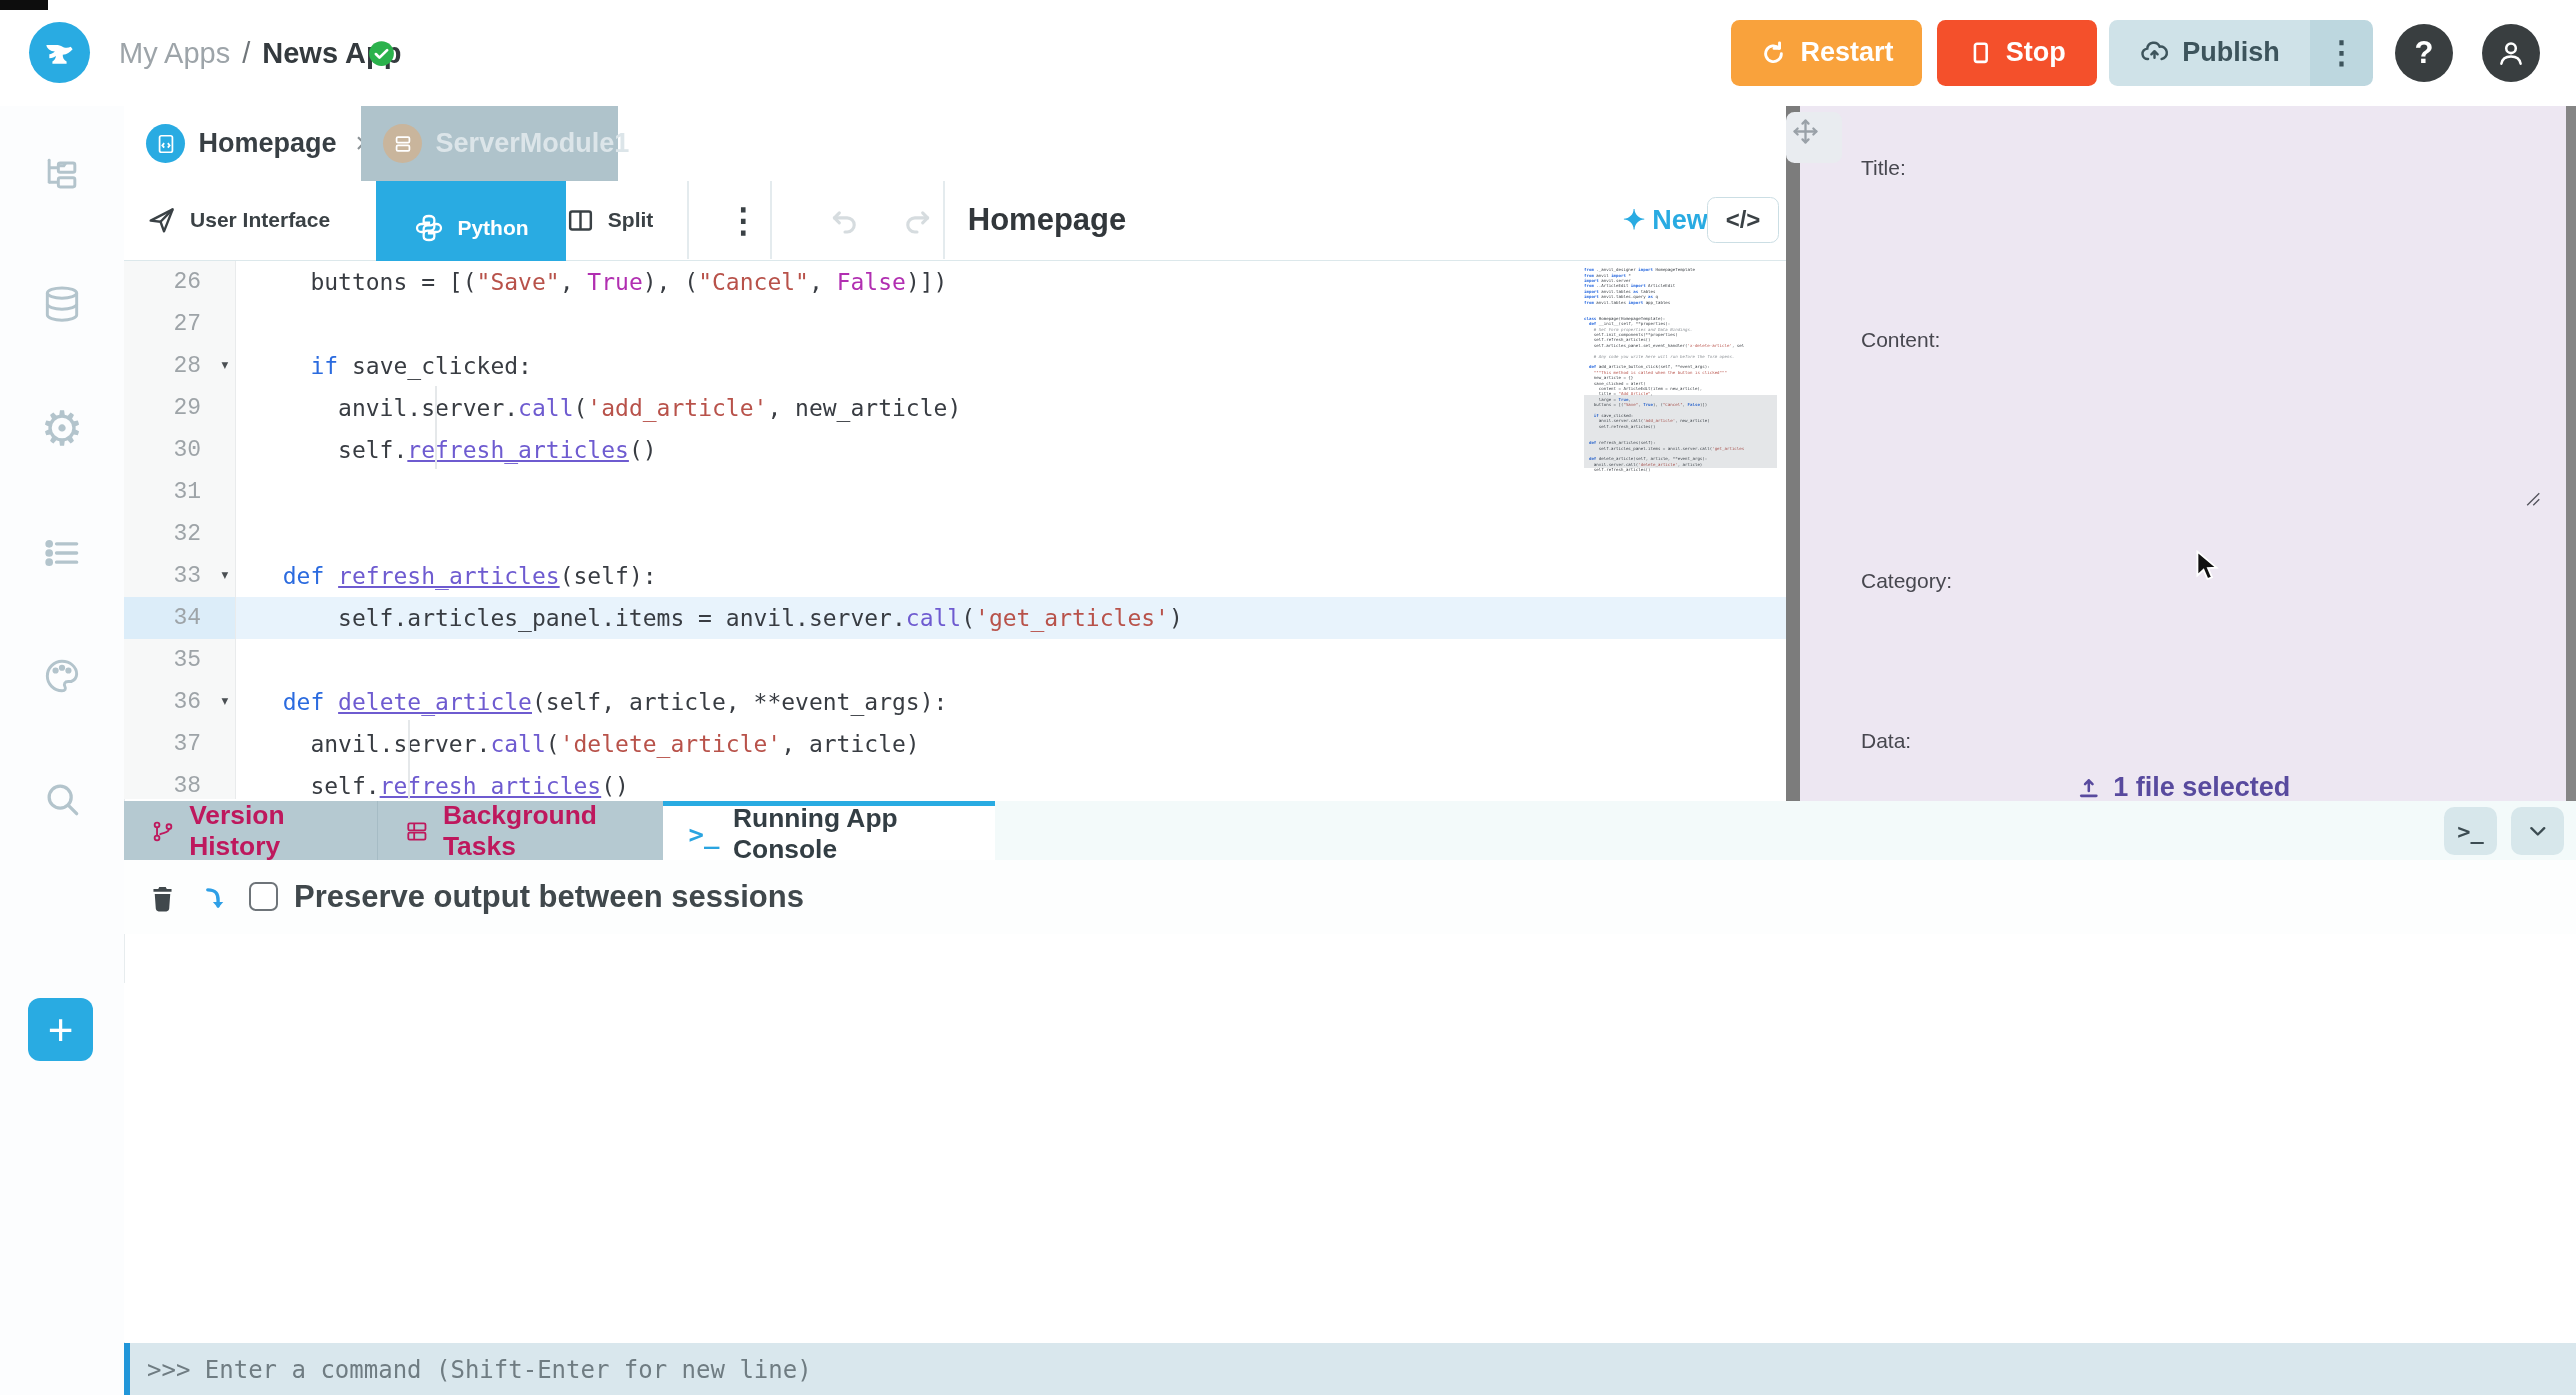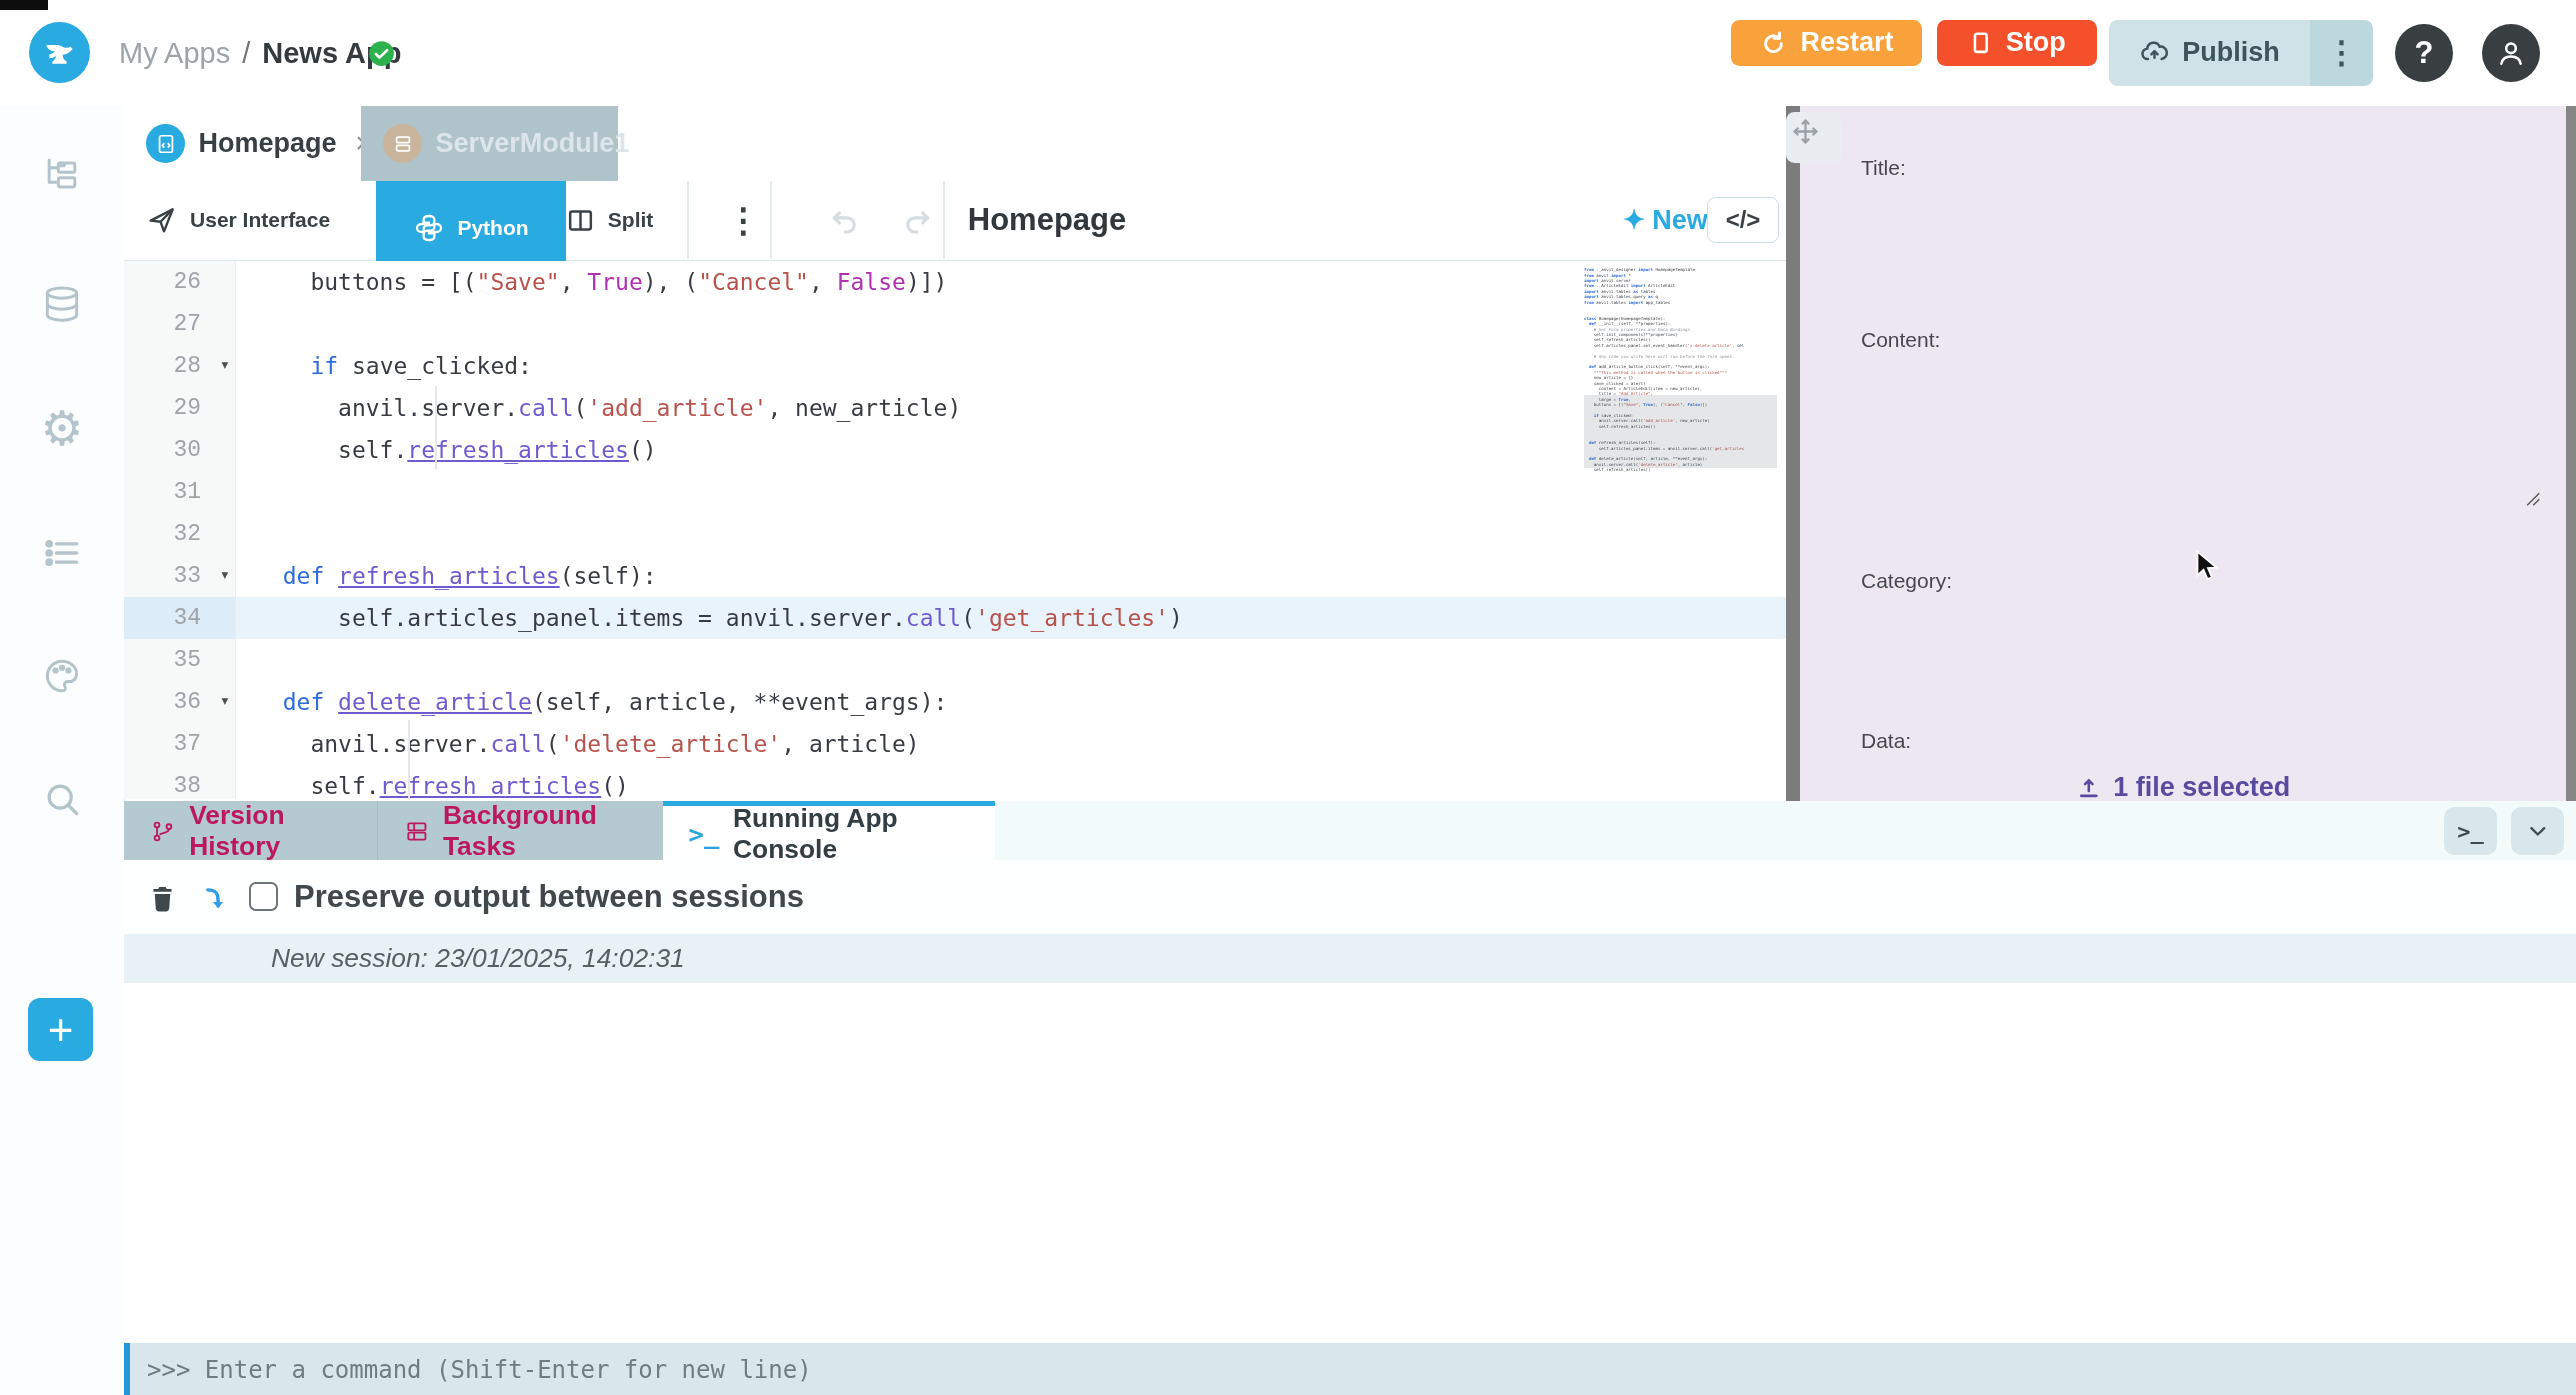--- a/index.html
+++ b/index.html
@@ -9,21 +9,21 @@
   .flex{display:flex;align-items:center;}
 
   
   #topbar{left:0;top:0;width:2576px;height:106px;background:#fff;border-bottom:0.9px solid #EDF1F2;}
   #corner-black{left:0;top:0;width:48px;height:10.2px;background:#0d0d0d;}
   #logo{left:29px;top:22px;width:61px;height:61px;border-radius:50%;background:#29ABE2;display:flex;align-items:center;justify-content:center;}
   #breadcrumb{left:119px;top:0;height:106px;font-size:29px;color:#9DA4A9;}
   #breadcrumb b{color:#343A3E;font-weight:700;}
   #breadcrumb .sep{margin:0 12px;color:#6F7579;}
   #saved-badge{left:368px;top:40px;}
-  .topbtn{height:46px;border-radius:8.5px;display:flex;align-items:center;justify-content:center;
+  .topbtn{height:66px;border-radius:8.5px;display:flex;align-items:center;justify-content:center;
           font-weight:700;font-size:27px;color:#fff;gap:12px;cursor:default;}
   #btn-restart{left:1731px;top:19.6px;width:191px;background:#F9A23C;}
   #btn-stop{left:1937px;top:19.6px;width:160px;background:#F4502B;}
   #btn-publish-group{left:2109px;top:19.6px;width:264px;height:66px;border-radius:8.5px;overflow:hidden;display:flex;}
   #btn-publish{width:201px;height:66px;background:#CFE2E8;color:#3D545C;display:flex;align-items:center;justify-content:center;gap:12px;font-weight:700;font-size:27px;}
   #btn-publish-more{width:63px;height:66px;background:#BDD7DF;color:#3D545C;display:flex;align-items:center;justify-content:center;font-size:31px;font-weight:700;}
   .roundbtn{width:58px;height:58px;border-radius:50%;background:#393E40;color:#fff;display:flex;align-items:center;justify-content:center;font-weight:700;font-size:31px;}
   #btn-help{left:2395px;top:24px;}
   #btn-account{left:2482px;top:24px;}
 
@@ -465,23 +465,20 @@
       <path fill="#40484C" d="M9.5 3h5l.8 1.7H19v2H5v-2h3.7L9.5 3zM6 8.5h12l-.8 11.3c-.1 1.2-1 2.2-2.2 2.2H9c-1.2 0-2.1-1-2.2-2.2L6 8.5z"></path>
     </svg>
     <svg class="abs" style="left:76px;top:24px;" width="31" height="31" viewBox="0 0 24 24">
       <path d="M6 4.5c6.5 0 8 3.5 8 8v4.5" stroke="#2E9FE6" stroke-width="2.6" fill="none" stroke-linecap="round"></path>
       <path d="M10 14l4 4.6 4-4.6z" fill="#2E9FE6"></path>
     </svg>
     <div class="abs" id="chk-preserve" style="left:125px;top:22px;"></div>
     <div class="abs flex" id="lbl-preserve" style="left:170px;top:0;">Preserve output between sessions</div>
   </div>
 
-  <div class="abs" id="session-band">
-    <div class="abs flex" id="session-text">New session: 23/01/2025, 14:02:31</div>
-  </div>
   <div class="abs" id="console-output"></div>
   <div class="abs" id="command-bar">
     <div class="abs flex" id="command-text">&gt;&gt;&gt; Enter a command (Shift-Enter for new line)</div>
   </div>
 
   <svg class="abs" id="mouse-cursor" width="34" height="37" viewBox="0 0 24 28">
     <path d="M4 2l0 18 4.6-4.2 3 7 3.4-1.4-3-6.9 6.4-.4z" fill="#111" stroke="#fff" stroke-width="1.4"></path>
   </svg>
 </div>
 

